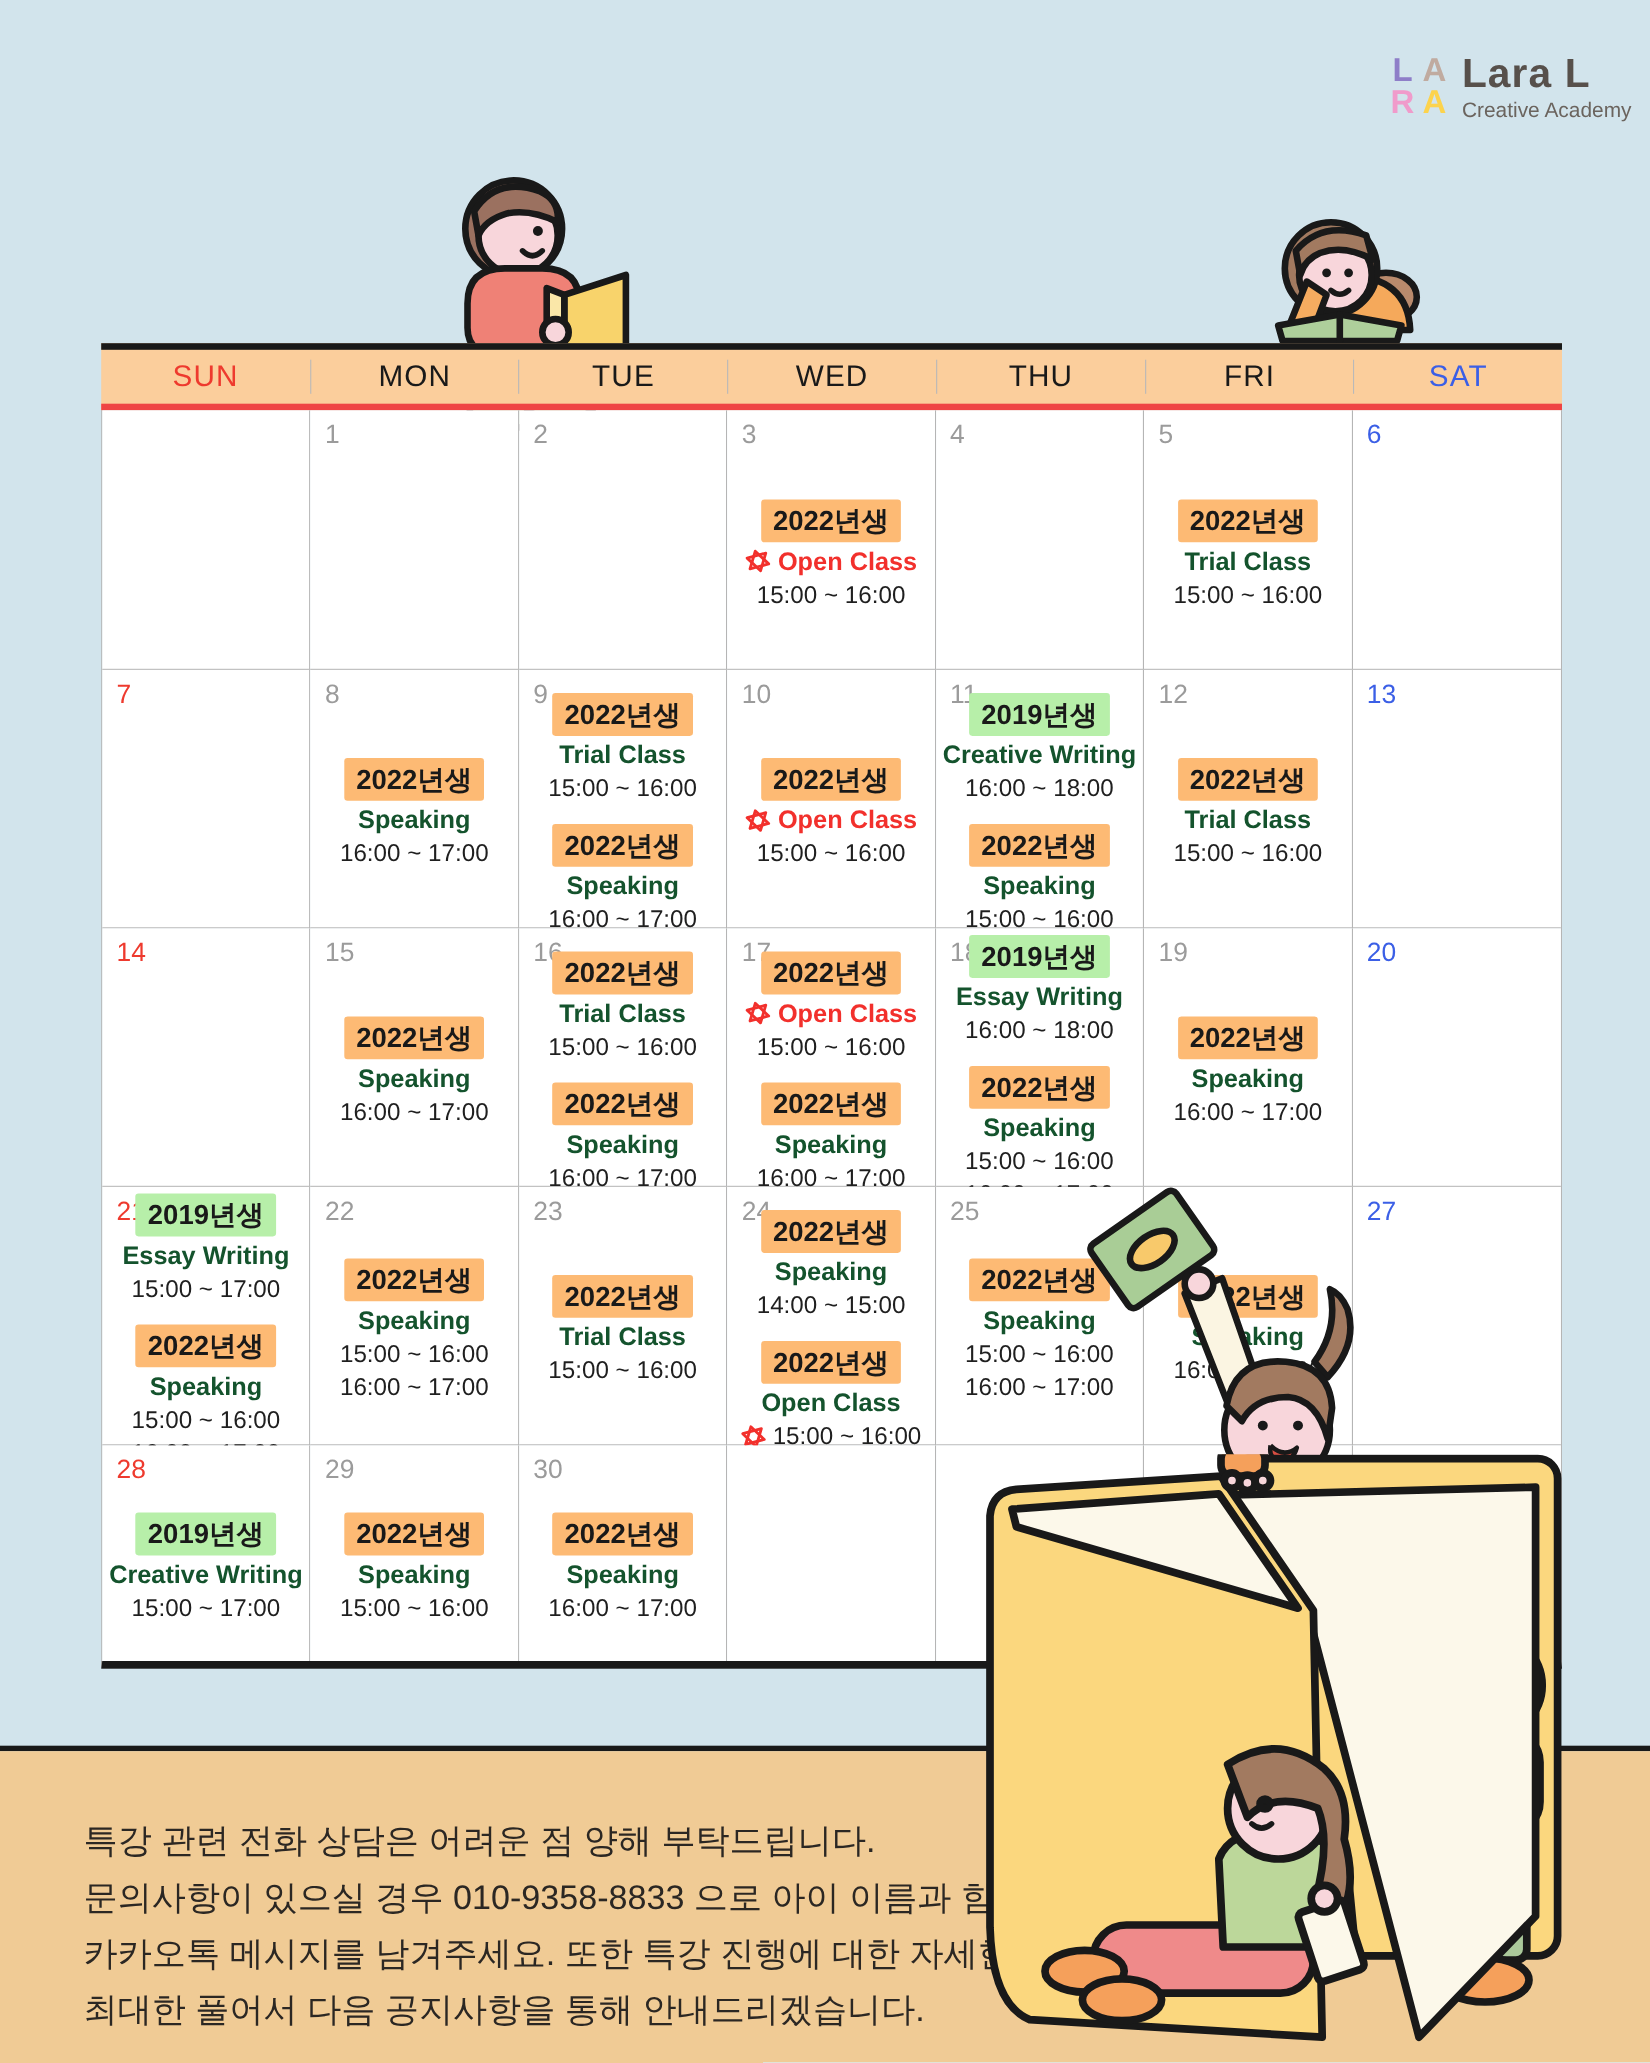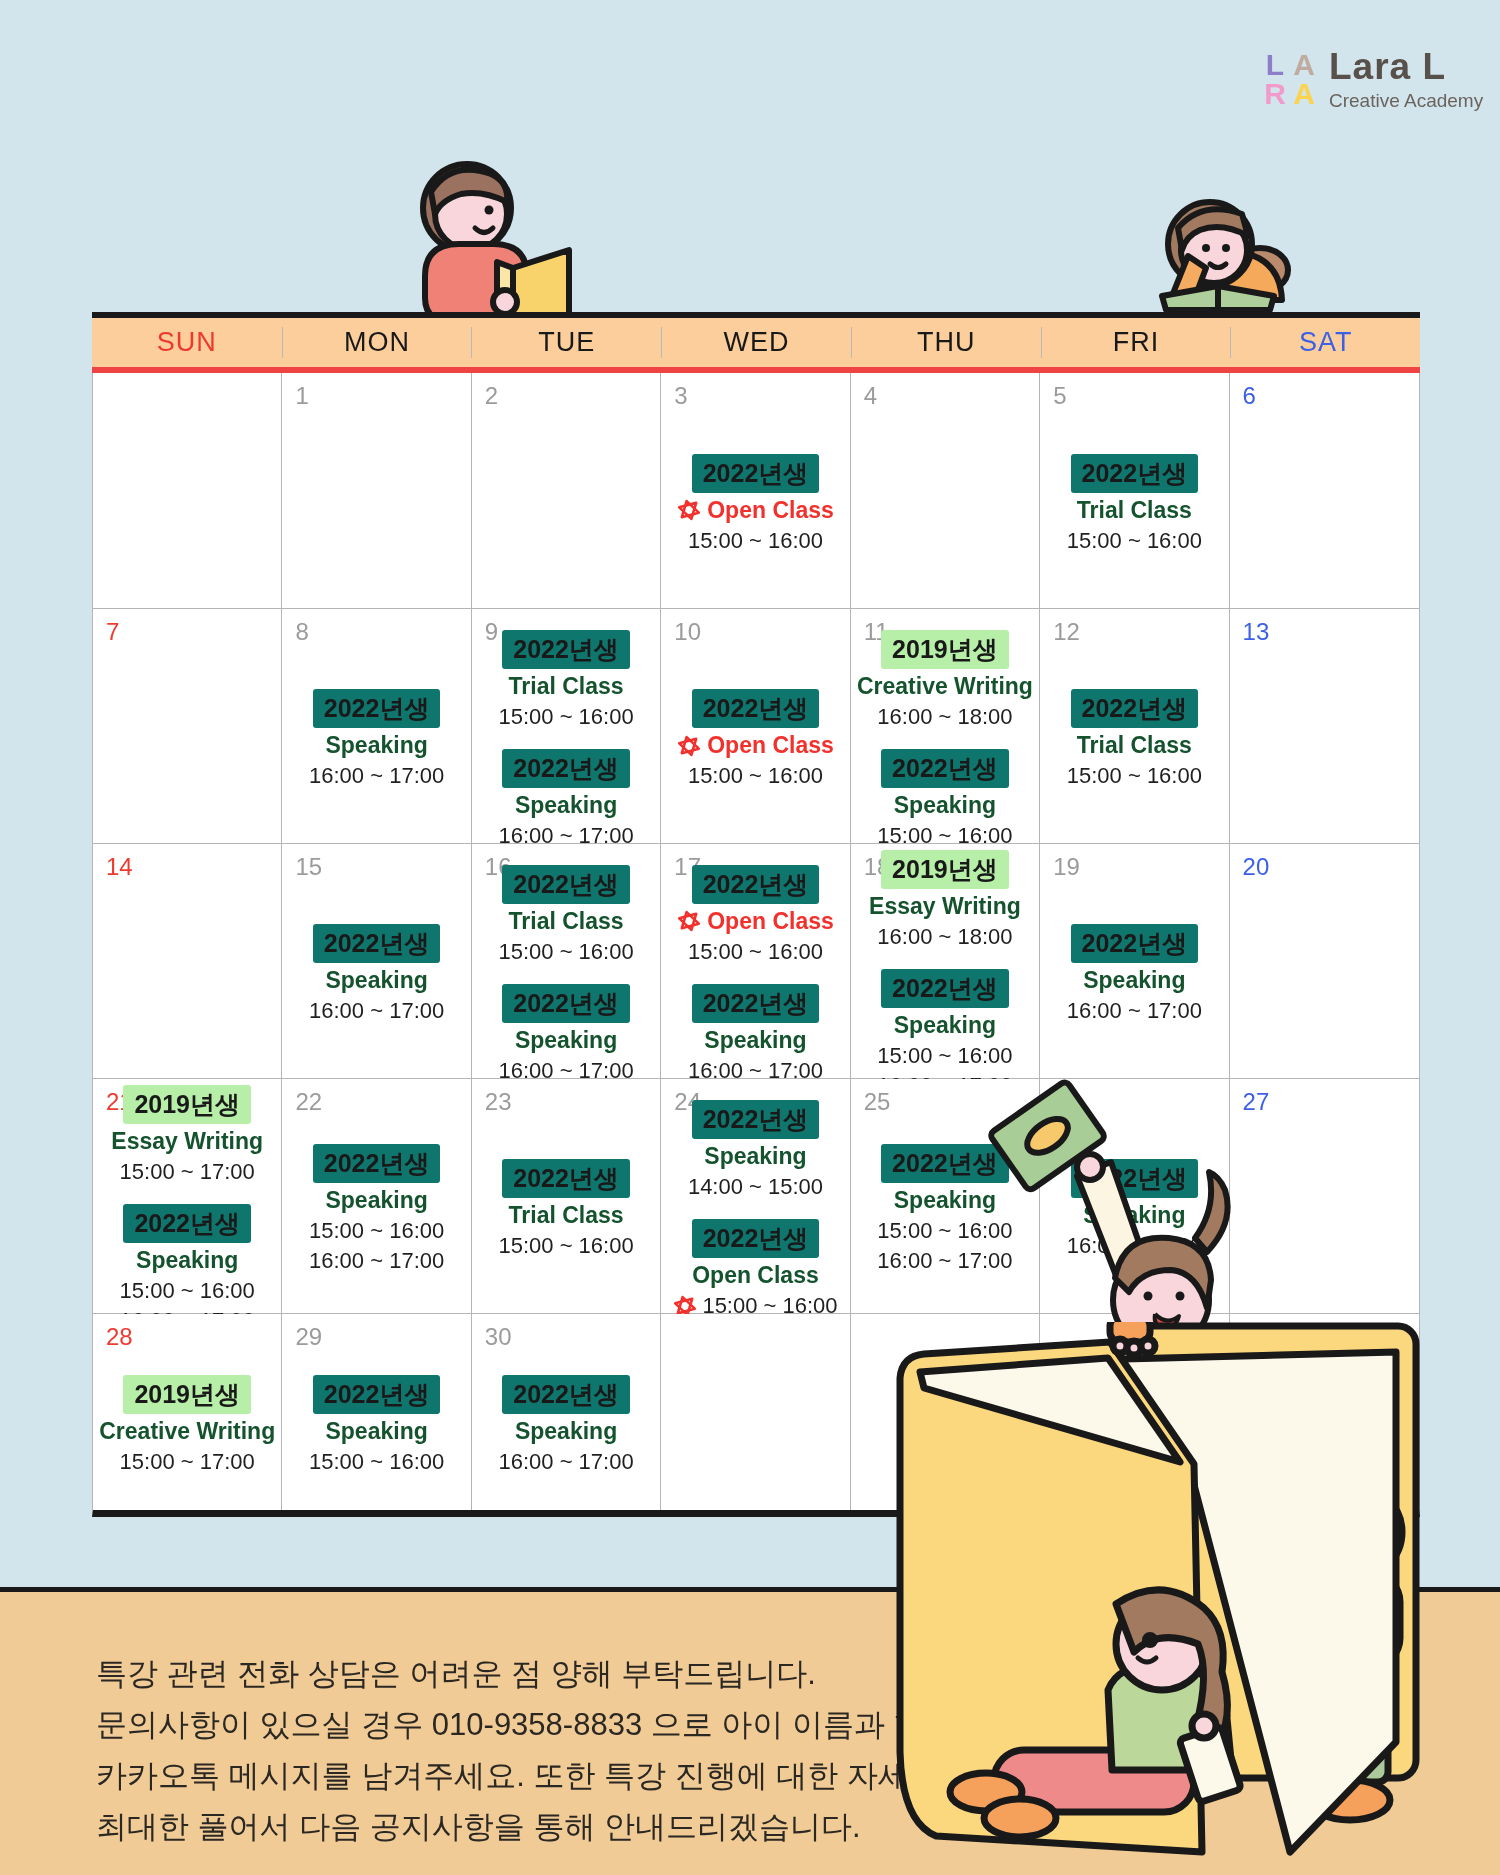--- a/index.html
+++ b/index.html
@@ -2,21 +2,21 @@
 <html><head>
 <meta charset="utf-8">
 <style>
   html,body{margin:0;padding:0;}
   .page{position:relative;width:1500px;height:1875px;background:#D2E4EC;overflow:hidden;
         font-family:"Liberation Sans",sans-serif;color:#1F1F1F;}
 
   
   .footer-divider{position:absolute;left:0;top:1587px;width:1500px;height:5px;background:#191919;}
   .footer-band{position:absolute;left:0;top:1592px;width:1500px;height:283px;background:#F0CB95;}
-  .footer-text{position:absolute;left:96px;top:1648px;font-size:31px;line-height:51px;color:#2B2723;}
+  .footer-text{position:absolute;left:76px;top:1648px;font-size:31px;line-height:51px;color:#2B2723;}
 
   
   .logo{position:absolute;left:1262px;top:46px;display:flex;align-items:center;gap:12px;}
   .logo-blocks{display:grid;grid-template-columns:26px 26px;grid-auto-rows:28px;gap:1px 3px;
                font-weight:900;font-size:30px;line-height:28px;text-align:center;}
   .logo-texts{display:flex;flex-direction:column;}
   .logo-name{font-size:37px;font-weight:800;color:#57504B;letter-spacing:1px;}
   .logo-sub{font-size:19px;color:#6B645E;margin-top:2px;}
 
   
@@ -36,21 +36,21 @@
   .cal-week .cell{position:relative;background:#fff;border-right:1px solid #B5B5B5;border-bottom:1px solid #B5B5B5;}
   .cal-week .cell:last-child{border-right:none;}
   .cal-week:last-child .cell{border-bottom:none;}
   .w1{height:236px;} .w2,.w3,.w4{height:235px;} .w5{height:196px;}
   .date{position:absolute;top:9px;left:13px;font-size:24px;color:#9B9B9B;}
   .date.sun{color:#EE3A2E;} .date.sat{color:#3B5FE6;}
   .events{position:absolute;left:2px;right:2px;top:32px;bottom:6px;display:flex;flex-direction:column;
           align-items:center;justify-content:center;gap:19px;}
   .event{display:flex;flex-direction:column;align-items:center;gap:4px;}
   .badge{font-size:25px;font-weight:bold;color:#191919;padding:3px 11px;border-radius:3px;}
-  .badge.purple{background:#0f766e;}
+  .badge.purple{background:#fdba74;}
   .badge.green{background:#B7EFA9;}
   .ev-name{font-size:23px;font-weight:bold;color:#14532d;display:flex;align-items:center;gap:6px;}
   .ev-name.red{color:#F2302C;}
   .ev-time{font-size:22px;color:#1F1F1F;display:flex;align-items:center;gap:5px;}
   .star-wrap{display:inline-flex;width:24px;height:24px;}
 
   
   .ill{position:absolute;}
 </style>
 </head>

